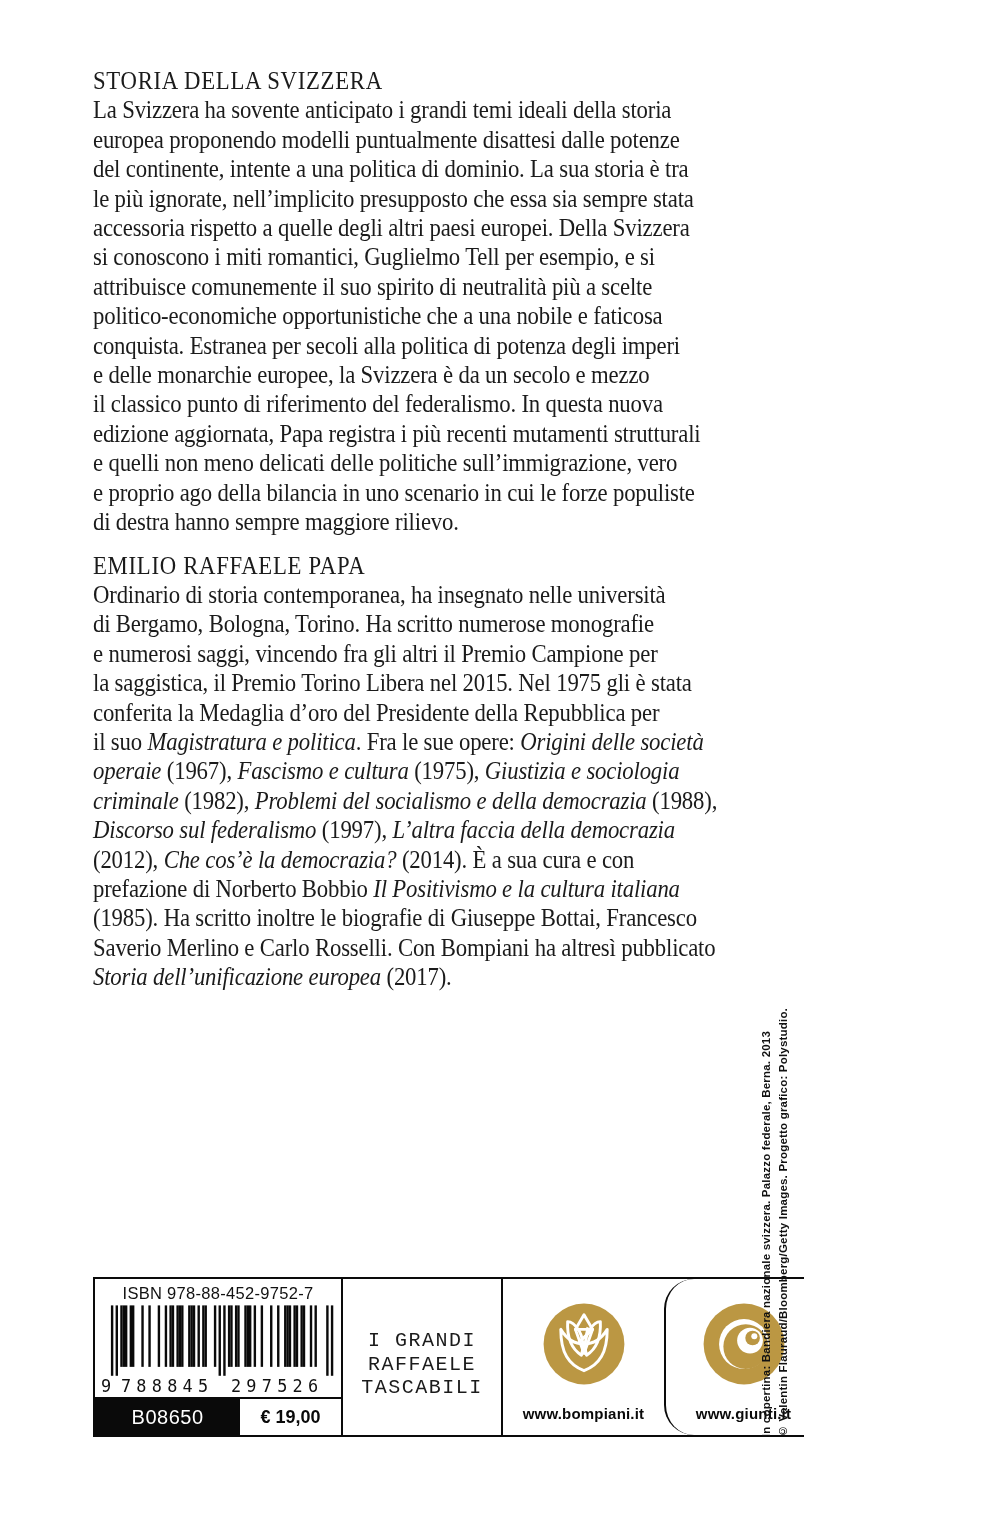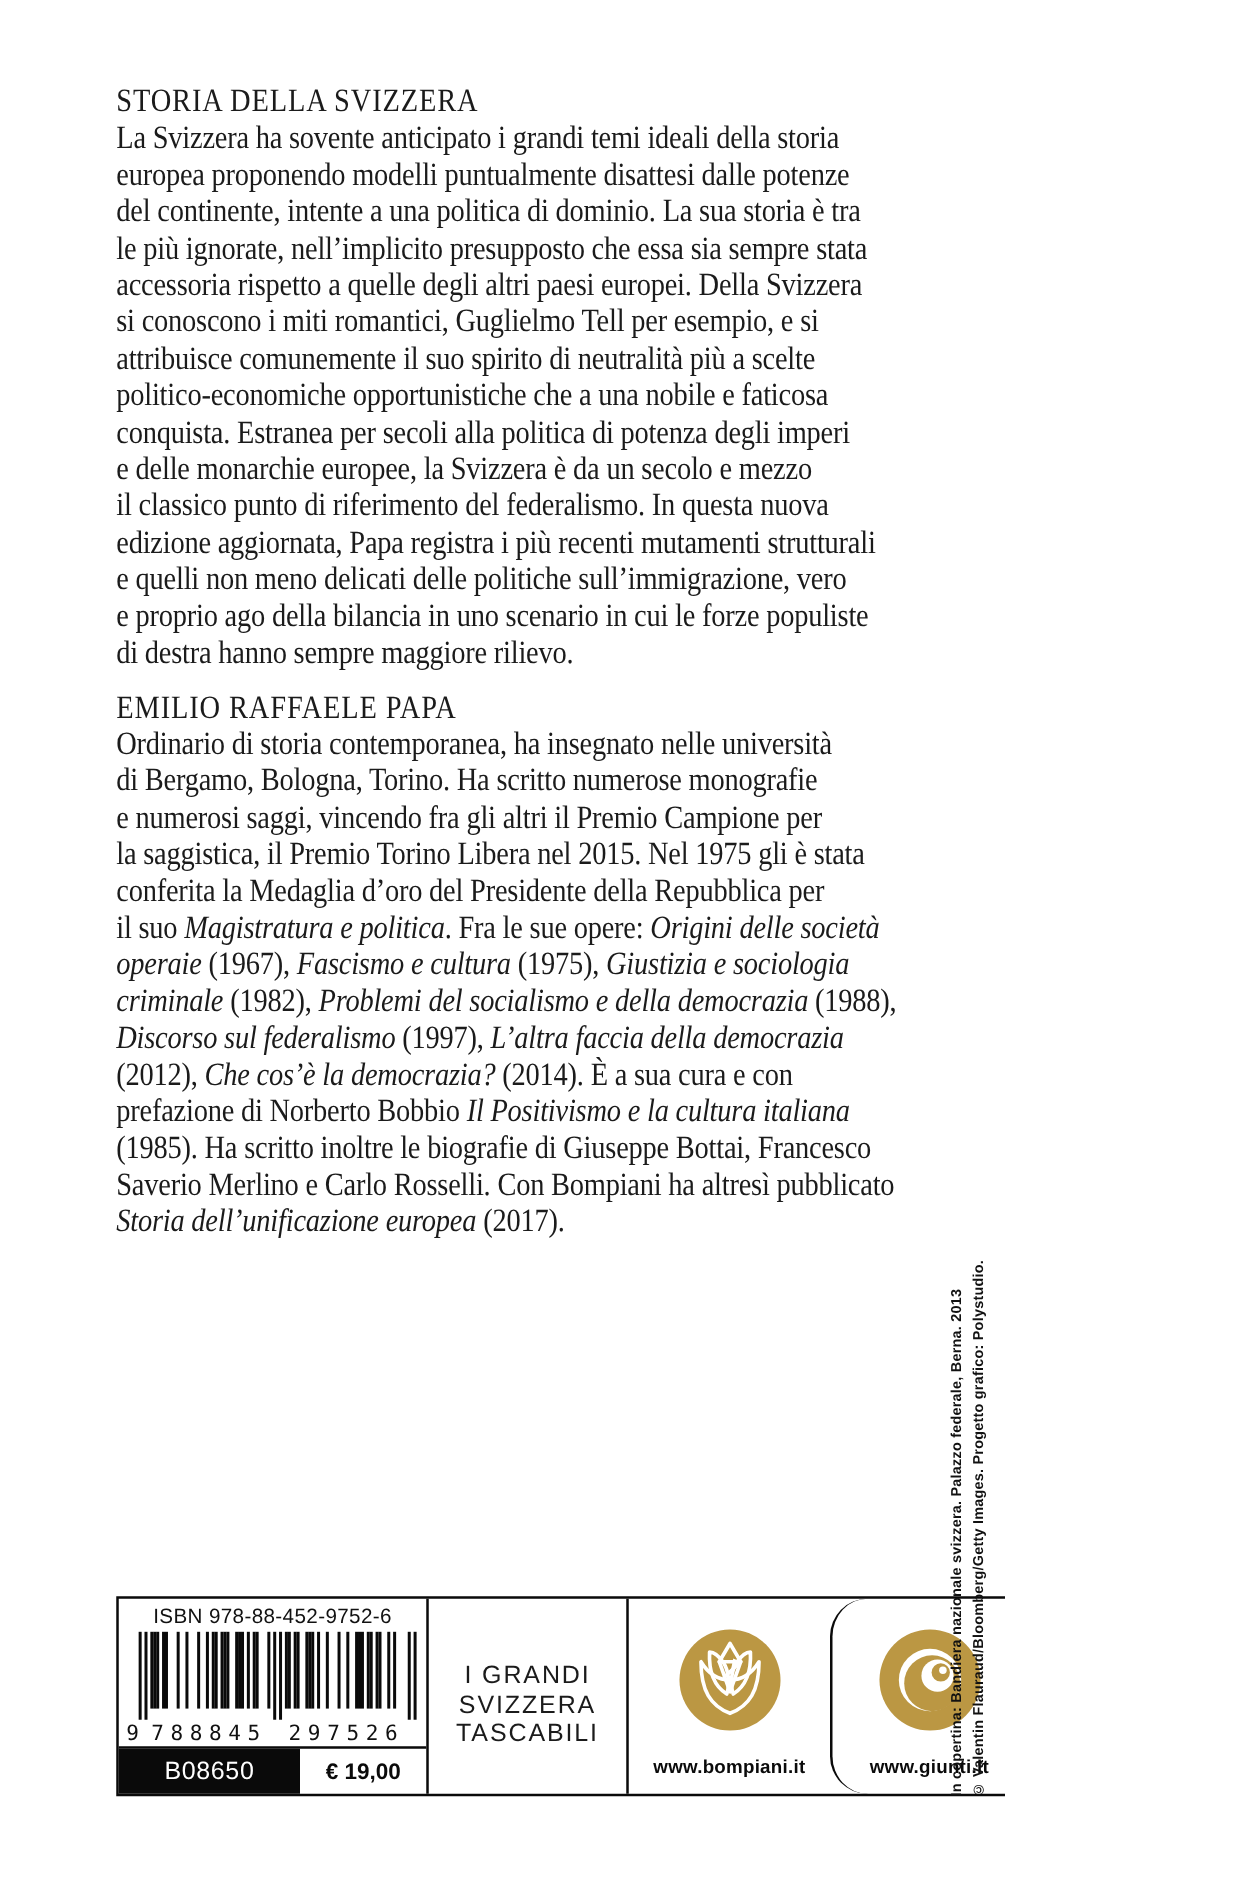--- a/index.html
+++ b/index.html
@@ -58,21 +58,21 @@
     display:flex;align-items:center;justify-content:center;
     font-weight:normal;font-size:20px;letter-spacing:0.5px;
   }
   #price-box{
     flex:1;display:flex;align-items:center;justify-content:center;
     font-weight:bold;font-size:18px;color:#0a0a0a;
   }
   
   #imprint-cell{
     width:160px;padding-top:50px;text-align:center;
-    font-family:Liberation Sans, sans-serif;
+    font-family:Liberation Mono, monospace;
     font-size:20px;line-height:23.5px;letter-spacing:1.5px;
     color:#1b1b1b;
   }
   
   .logo-cell{
     display:flex;flex-direction:column;align-items:center;
   }
   #bompiani-cell{width:163px;}
   #giunti-cell{flex:1;border-radius:30px;}
   .logo-cell svg{width:86px;height:86px;margin-top:22px;}
@@ -134,21 +134,21 @@
           <div class="line"><span>(1985). Ha scritto inoltre le biografie di Giuseppe Bottai, Francesco</span></div>
           <div class="line"><span>Saverio Merlino e Carlo Rosselli. Con Bompiani ha altresì pubblicato</span></div>
           <div class="line"><span class="it">Storia dell’unificazione europea</span><span> (2017).</span></div>
         </div>
     </div>
   </div>
 
   <div id="bottom-strip">
 
     <div id="barcode-cell" class="strip-cell">
-      <div id="isbn-label">ISBN 978-88-452-9752-6</div>
+      <div id="isbn-label">ISBN 978-88-452-9752-7</div>
       <div id="ean-barcode">
           <svg viewBox="0 0 236 92">
             <rect x="10.00" y="0" width="2.42" height="71"></rect>
             <rect x="14.72" y="0" width="2.42" height="71"></rect>
             <rect x="19.44" y="0" width="2.42" height="62"></rect>
             <rect x="21.80" y="0" width="2.42" height="62"></rect>
             <rect x="24.16" y="0" width="2.42" height="62"></rect>
             <rect x="28.88" y="0" width="2.42" height="62"></rect>
             <rect x="31.24" y="0" width="2.42" height="62"></rect>
             <rect x="40.68" y="0" width="2.42" height="62"></rect>
@@ -197,21 +197,21 @@
           </svg>
         </div>
       <div id="price-row">
         <div id="code-badge">B08650</div>
         <div id="price-box">€ 19,00</div>
       </div>
     </div>
 
     <div id="imprint-cell" class="strip-cell">
       <div>I GRANDI</div>
-      <div>SVIZZERA</div>
+      <div>RAFFAELE</div>
       <div>TASCABILI</div>
     </div>
 
     <div id="bompiani-cell" class="strip-cell logo-cell">
       <svg viewBox="0 0 100 100">
         <circle cx="50" cy="50" r="47" class="gold-fill" fill="#BB9743"></circle>
         <g fill="none" stroke="#ffffff" stroke-width="3.4" stroke-linejoin="round" stroke-linecap="round">
           <path d="M 23 33 C 23 60 32 74 50 81 C 68 74 77 60 77 33 C 69 46 60 50 50 50 C 40 50 31 46 23 33 Z"></path>
           <path d="M 31 24 C 30 44 36 56 47 63 C 50 54 49 42 44 34 C 40 28 35 24 31 24 Z"></path>
           <path d="M 69 24 C 70 44 64 56 53 63 C 50 54 51 42 56 34 C 60 28 65 24 69 24 Z"></path>

